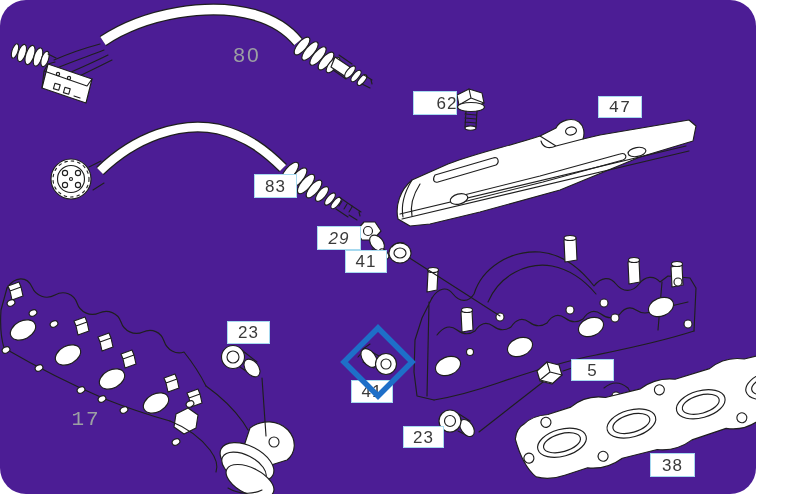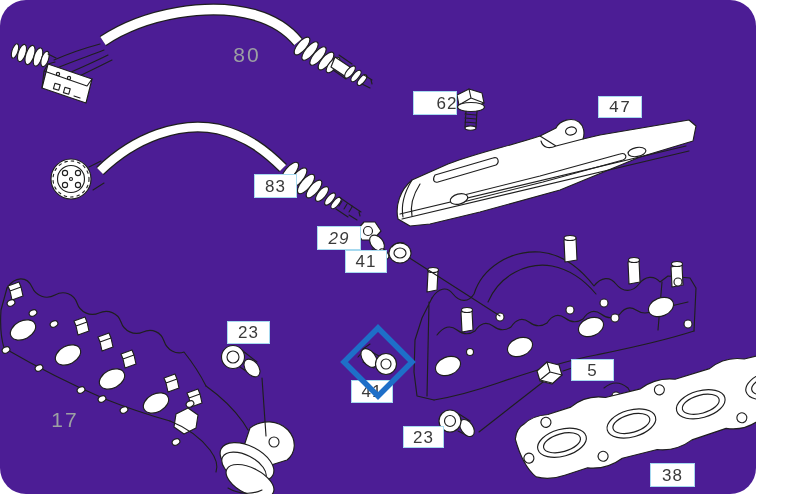--- a/index.html
+++ b/index.html
@@ -278,24 +278,24 @@
   </svg>
 
   <div id="callout-layer">
       <div class="callout plain" style="left: 229px; top: 41px; width: 36px; height: 26px;">80</div>
       <div class="callout boxed" style="left: 218px; top: 174px; width: 43px; height: 24px; margin-left: 36px;">83</div>
       <div class="callout boxed" style="left: 413px; top: 91px; width: 44px; height: 24px; padding-left: 24px;">62</div>
       <div class="callout boxed" style="left: 598px; top: 96px; width: 44px; height: 22px; font-family: Liberation Mono, monospace;">47</div>
       <div class="callout boxed" style="left: 317px; top: 226px; width: 44px; height: 24px; font-style: italic;">29</div>
       <div class="callout boxed" style="left: 345px; top: 250px; width: 42px; height: 23px;">41</div>
       <div class="callout boxed" style="left: 227px; top: 321px; width: 43px; height: 23px;">23</div>
-      <div class="callout plain" style="left: 47px; top: 406px; width: 36px; height: 26px;">17</div>
+      <div class="callout plain" style="left: 68px; top: 406px; width: 36px; height: 26px; font-family: Liberation Mono, monospace;">17</div>
       <div class="callout boxed" style="left: 351px; top: 380px; width: 42px; height: 23px;">41</div>
       <div class="callout boxed" style="left: 571px; top: 359px; width: 43px; height: 22px;">5</div>
       <div class="callout boxed" style="left: 403px; top: 426px; width: 41px; height: 22px;">23</div>
-      <div class="callout boxed" style="left: 650px; top: 463px; width: 45px; height: 24px;">38</div>
+      <div class="callout boxed" style="left: 650px; top: 453px; width: 45px; height: 24px;">38</div>
     </div>
 
   <svg id="highlight-layer" width="808" height="494" viewBox="0 0 808 494">
     <polygon class="hl" points="378,328 412,362 378,396 344,362"></polygon>
   </svg>
 
 </div>
 
 </body></html>

